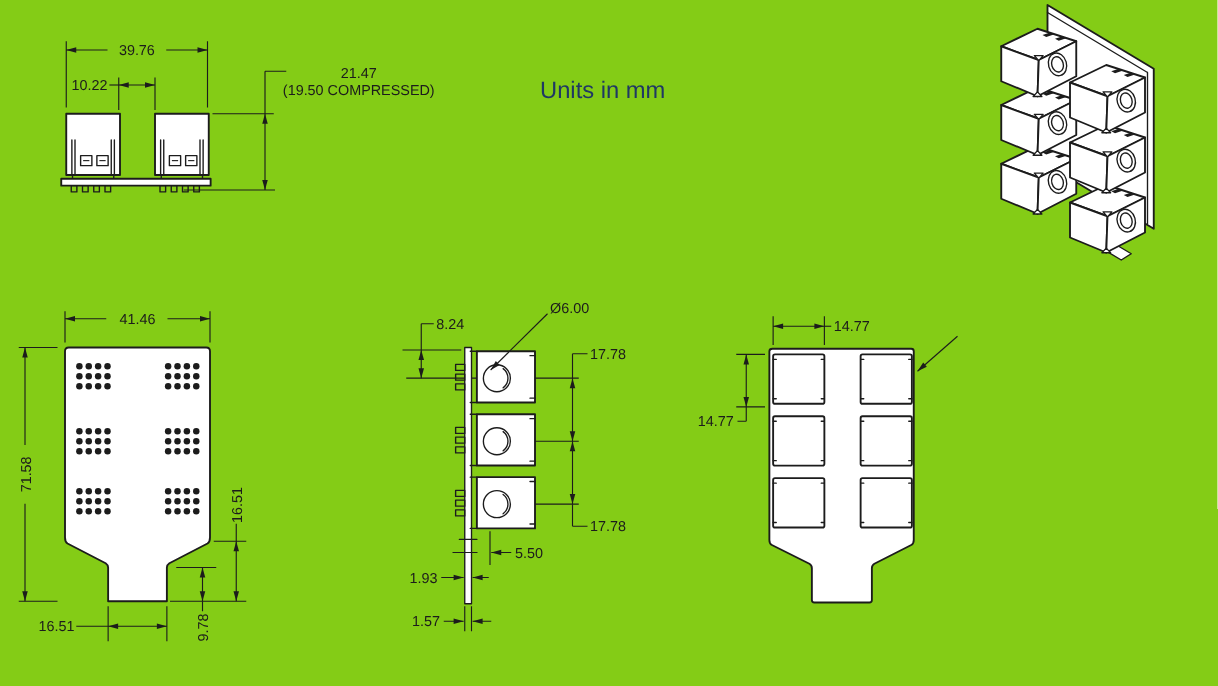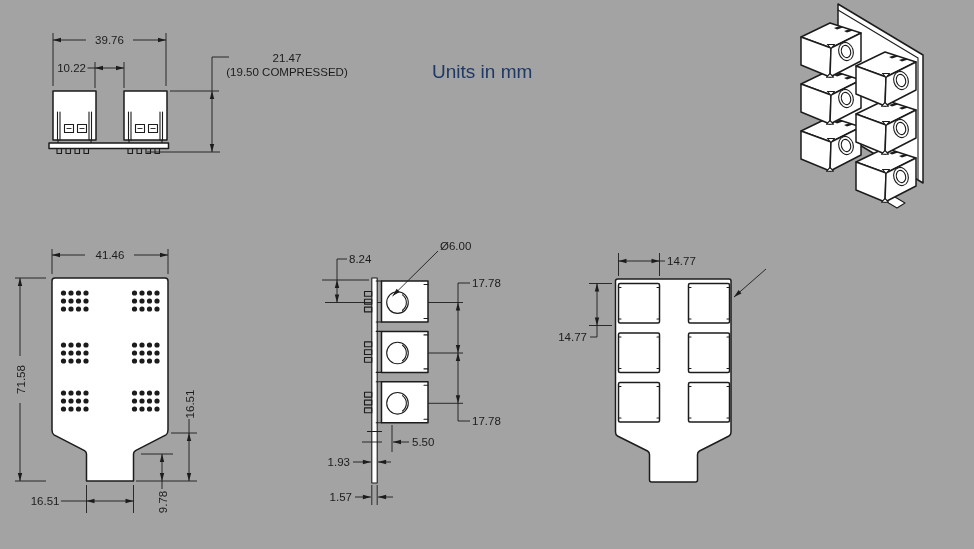--- a/index.html
+++ b/index.html
@@ -1,16 +1,16 @@
 <!DOCTYPE html>
 <html><head>
 <meta charset="utf-8">
 <style>
   html,body{margin:0;padding:0;background:#ffffff;}
-  .stage{position:relative;width:974px;height:549px;background:#a3a3a3;overflow:hidden;
+  .stage{position:relative;width:974px;height:549px;background:#84cc16;overflow:hidden;
          font-family:"Liberation Sans",sans-serif;}
   svg{display:block;}
   .ol  {stroke:#1c1c1c;stroke-width:1.5;fill:none;stroke-linejoin:round;stroke-linecap:round;}
   .olf {stroke:#1c1c1c;stroke-width:1.5;fill:#ffffff;stroke-linejoin:round;stroke-linecap:round;}
   .ol2 {stroke:#1c1c1c;stroke-width:1.1;fill:none;stroke-linejoin:round;stroke-linecap:round;}
   .olf2{stroke:#1c1c1c;stroke-width:1.1;fill:#ffffff;stroke-linejoin:round;}
   .dl  {stroke:#1c1c1c;stroke-width:0.9;fill:none;stroke-linecap:butt;}
   .dt  {font-family:"Liberation Sans",sans-serif;font-size:11.5px;fill:#1c1c1c;}
   .note{font-family:"Liberation Sans",sans-serif;font-size:10.5px;fill:#1c1c1c;}
   .units{font-family:"Liberation Sans",sans-serif;font-size:19px;fill:#1f3864;}

